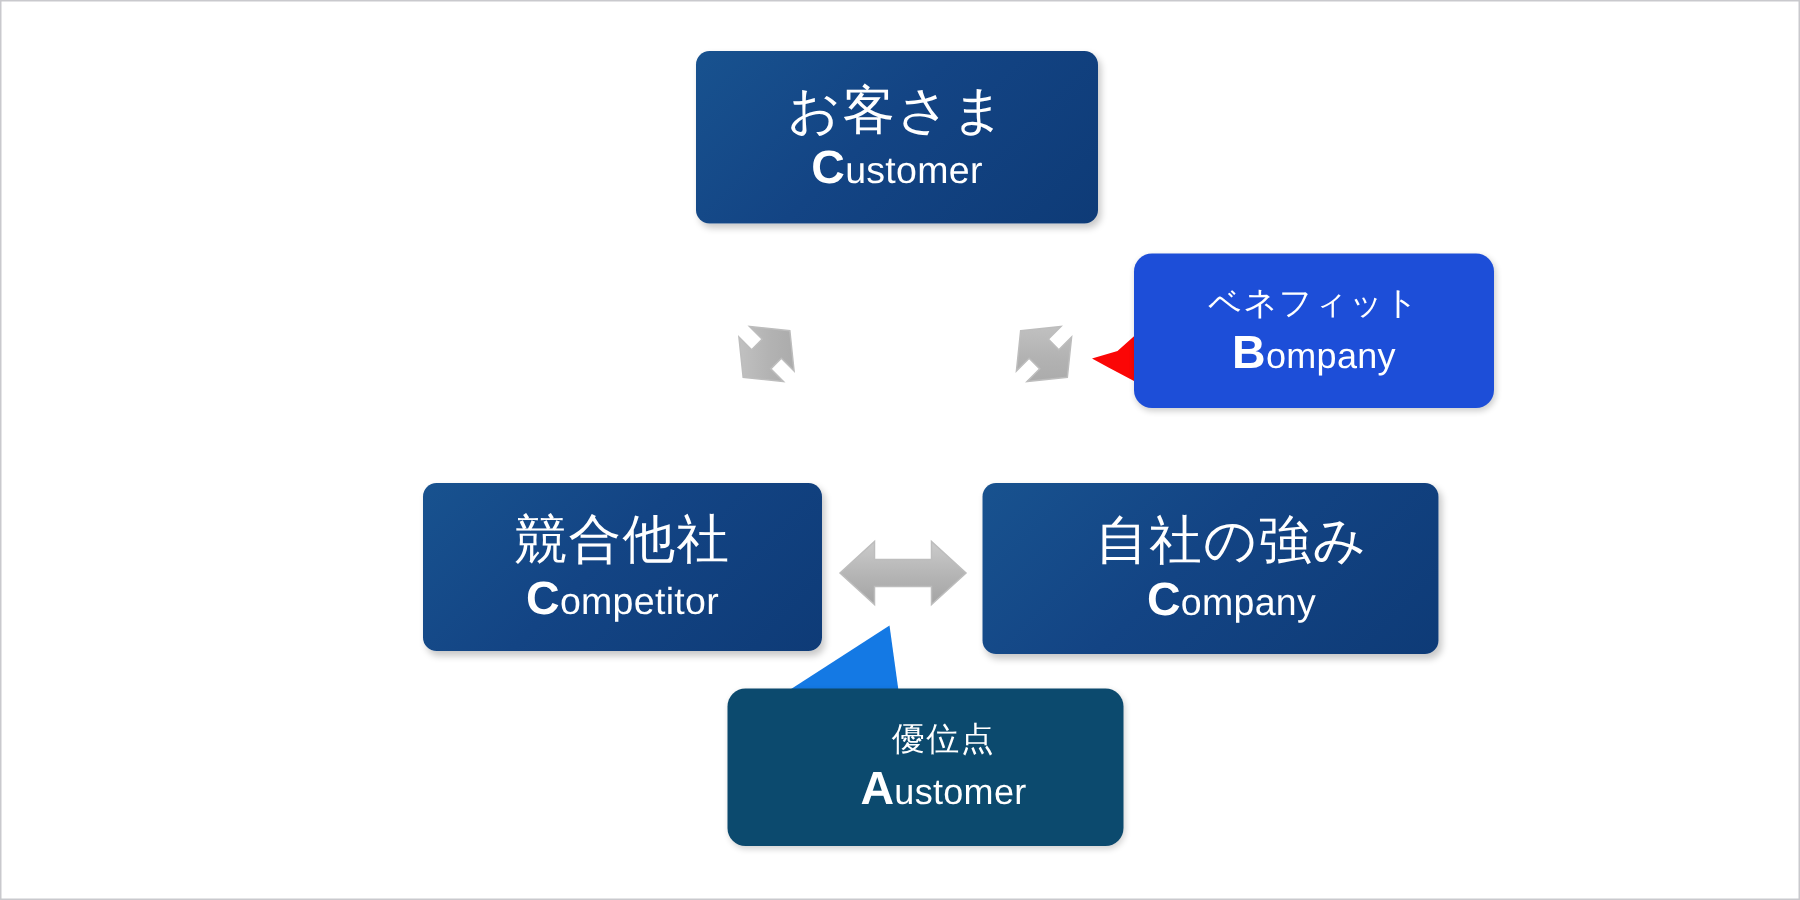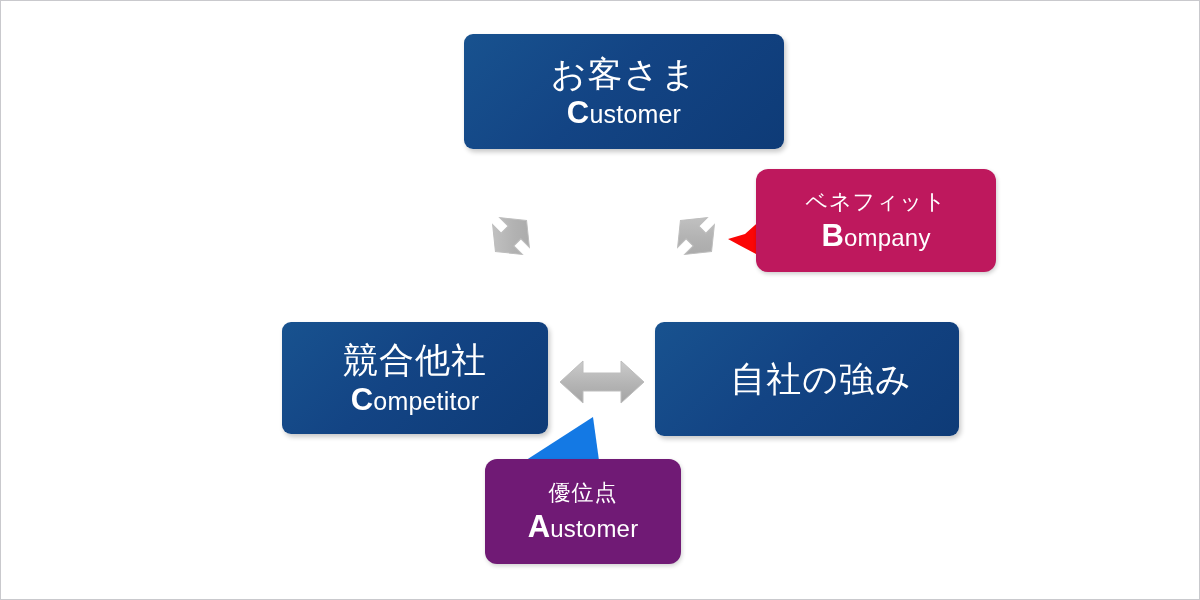--- a/index.html
+++ b/index.html
@@ -43,48 +43,49 @@
     font-weight: 400;
     letter-spacing: .2px;
   }
   .cbox .en .cap,
   .callout .en .cap {
     font-size: 31px;
     font-weight: 700;
     line-height: 0;
   }
 
-  #box-customer  { left: 463px; top: 33px;  width: 320px; height: 115px; }
+  #box-customer  { left: 463px; top: 33px;  width: 268px; height: 115px; }
   #box-competitor{ left: 281px; top: 321px; width: 266px; height: 112px; }
   #box-company   { left: 654px; top: 321px; width: 276px; height: 114px; padding-left: 28px; }
 
   
   .callout {
     position: absolute;
     border-radius: 12px;
     display: flex;
     flex-direction: column;
     align-items: center;
     justify-content: center;
     color: #ffffff;
     text-align: center;
     line-height: 1.05;
   }
   .callout .jp { font-size: 22px; letter-spacing: 1px; }
   .callout .en { font-size: 24px; margin-top: 12px; letter-spacing: .2px; }
 
   #callout-benefit {
     left: 755px; top: 168px; width: 240px; height: 103px;
-    background: #be185d;
+    background: #1d4ed8;
     box-shadow: 1px 2px 4px rgba(0,0,0,0.20);
   }
   #callout-advantage {
-    left: 484px; top: 458px; width: 196px; height: 105px;
-    background: #701a75;
+    left: 484px; top: 458px; width: 240px; height: 105px;
+    background: #0c4a6e;
     box-shadow: 1px 2px 4px rgba(0,0,0,0.18);
+    padding-left: 24px;
   }
 
   
   .tail { position: absolute; overflow: visible; pointer-events: none; }
   #tail-benefit   { left: 714px; top: 200px;  width: 60px; height: 80px; }
   #tail-advantage { left: 500px; top: 412px;  width: 120px; height: 70px; }
 
   
   .arrow { position: absolute; }
   #arrow-cust-comp   { left: 470px; top: 190px; width: 80px; height: 90px; }
@@ -146,20 +147,21 @@
     <div class="en"><span class="cap">C</span><span>ustomer</span></div>
   </div>
 
   <div class="cbox" id="box-competitor">
     <div class="jp">競合他社</div>
     <div class="en"><span class="cap">C</span><span>ompetitor</span></div>
   </div>
 
   <div class="cbox" id="box-company">
     <div class="jp">自社の強み</div>
+    <div class="en"><span class="cap">C</span><span>ompany</span></div>
   </div>
 
   <div class="callout" id="callout-benefit">
     <div class="jp">ベネフィット</div>
     <div class="en"><span class="cap">B</span><span>ompany</span></div>
   </div>
 
   <div class="callout" id="callout-advantage">
     <div class="jp">優位点</div>
     <div class="en"><span class="cap">A</span><span>ustomer</span></div>

